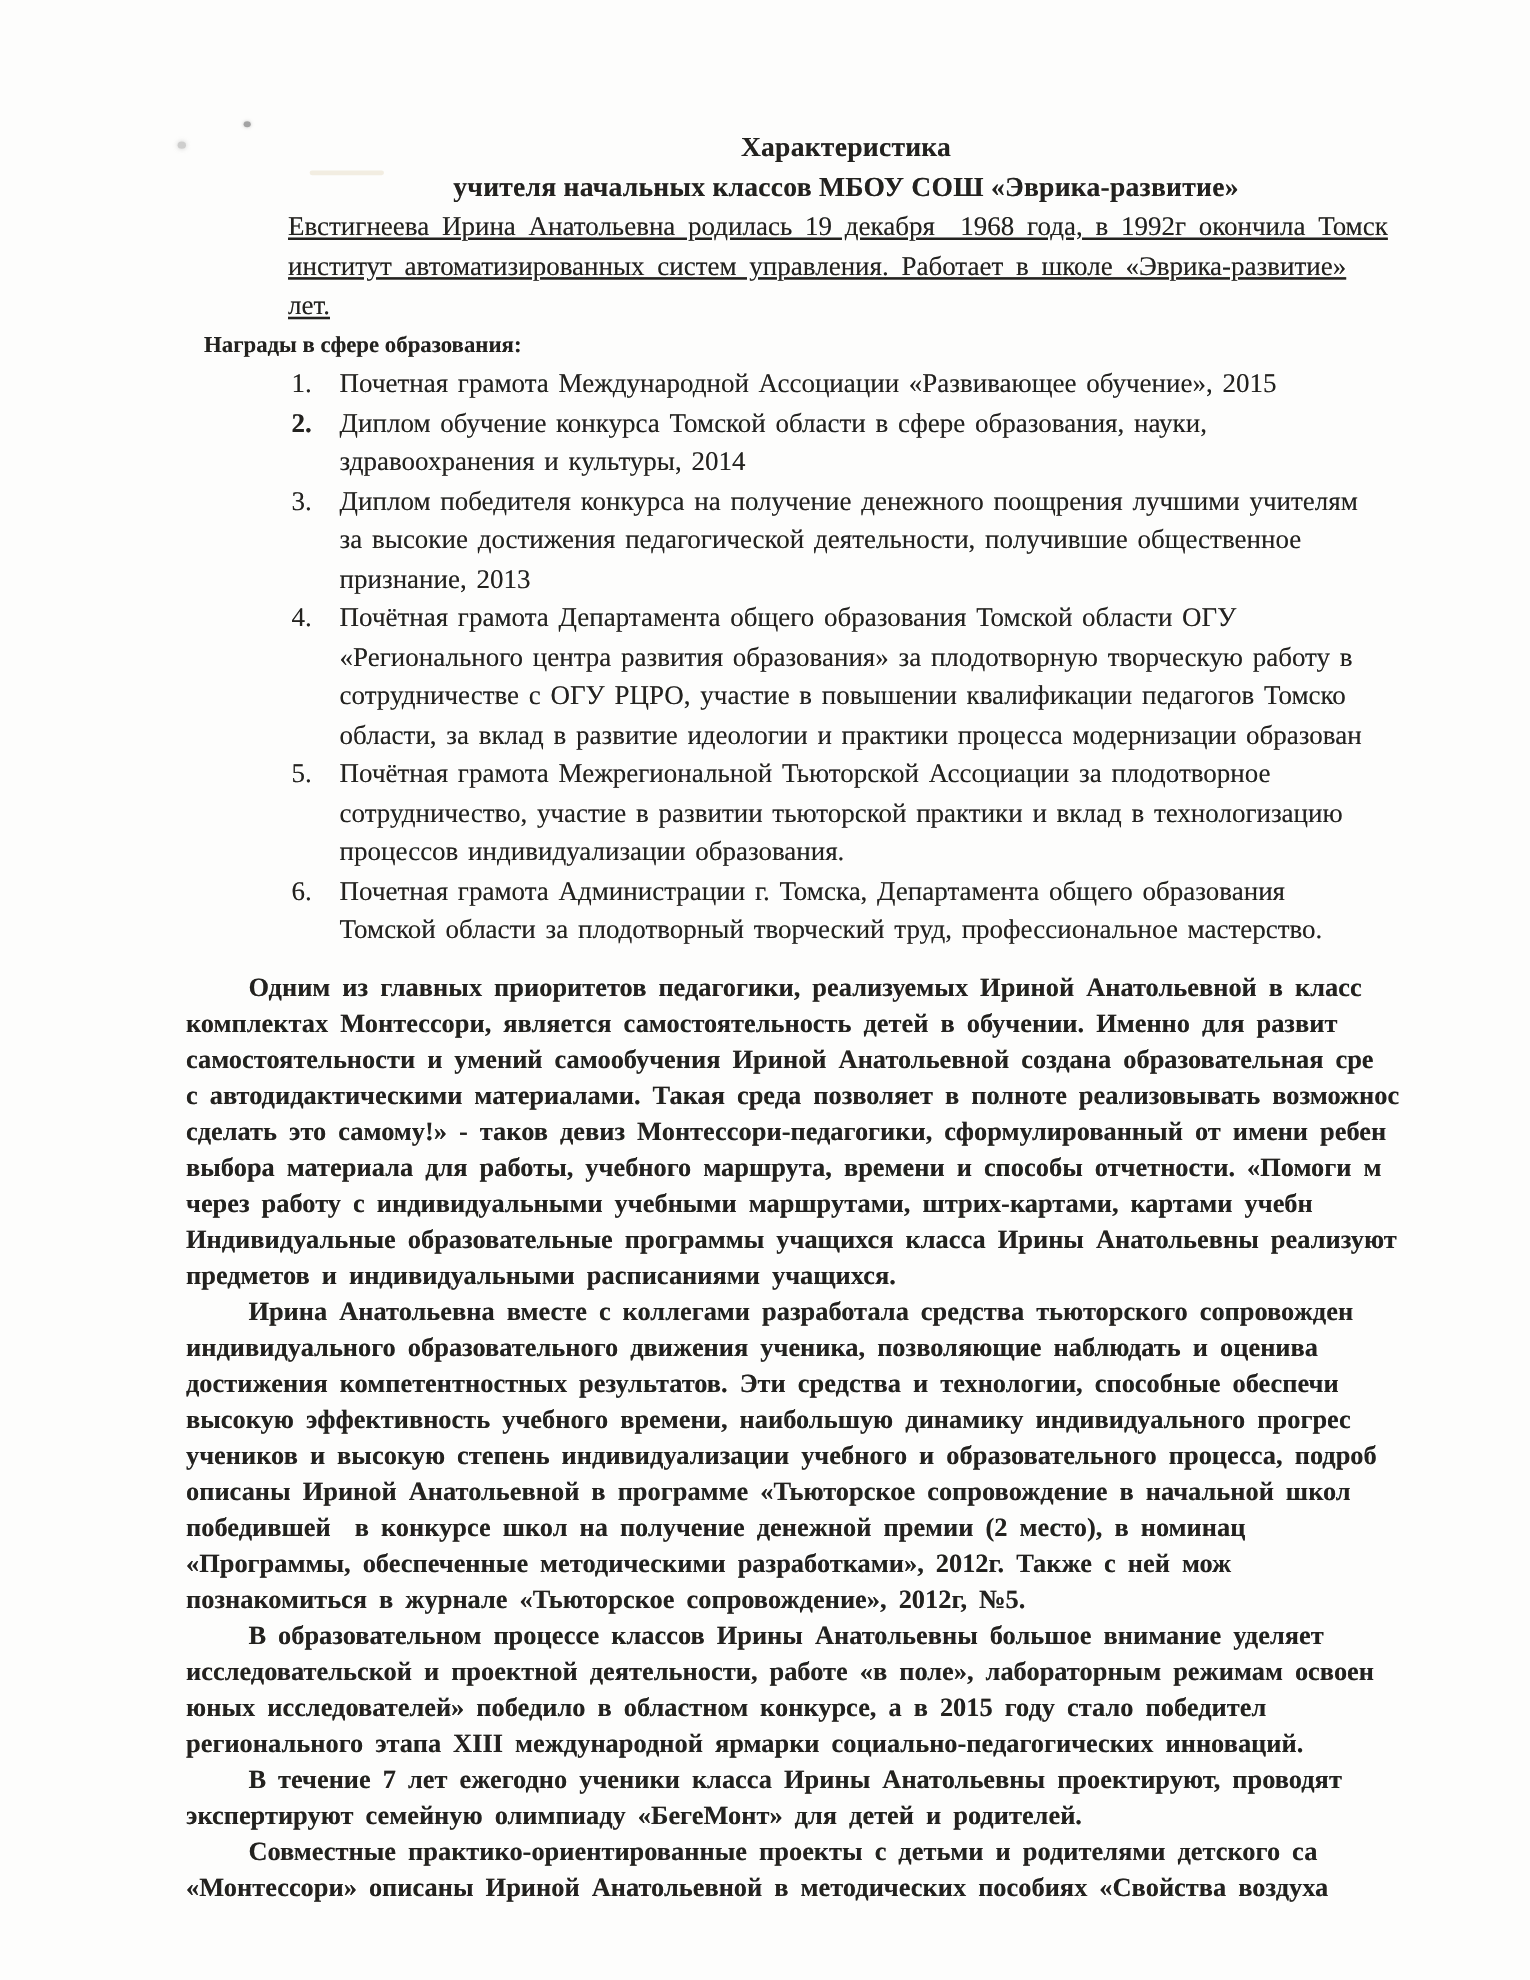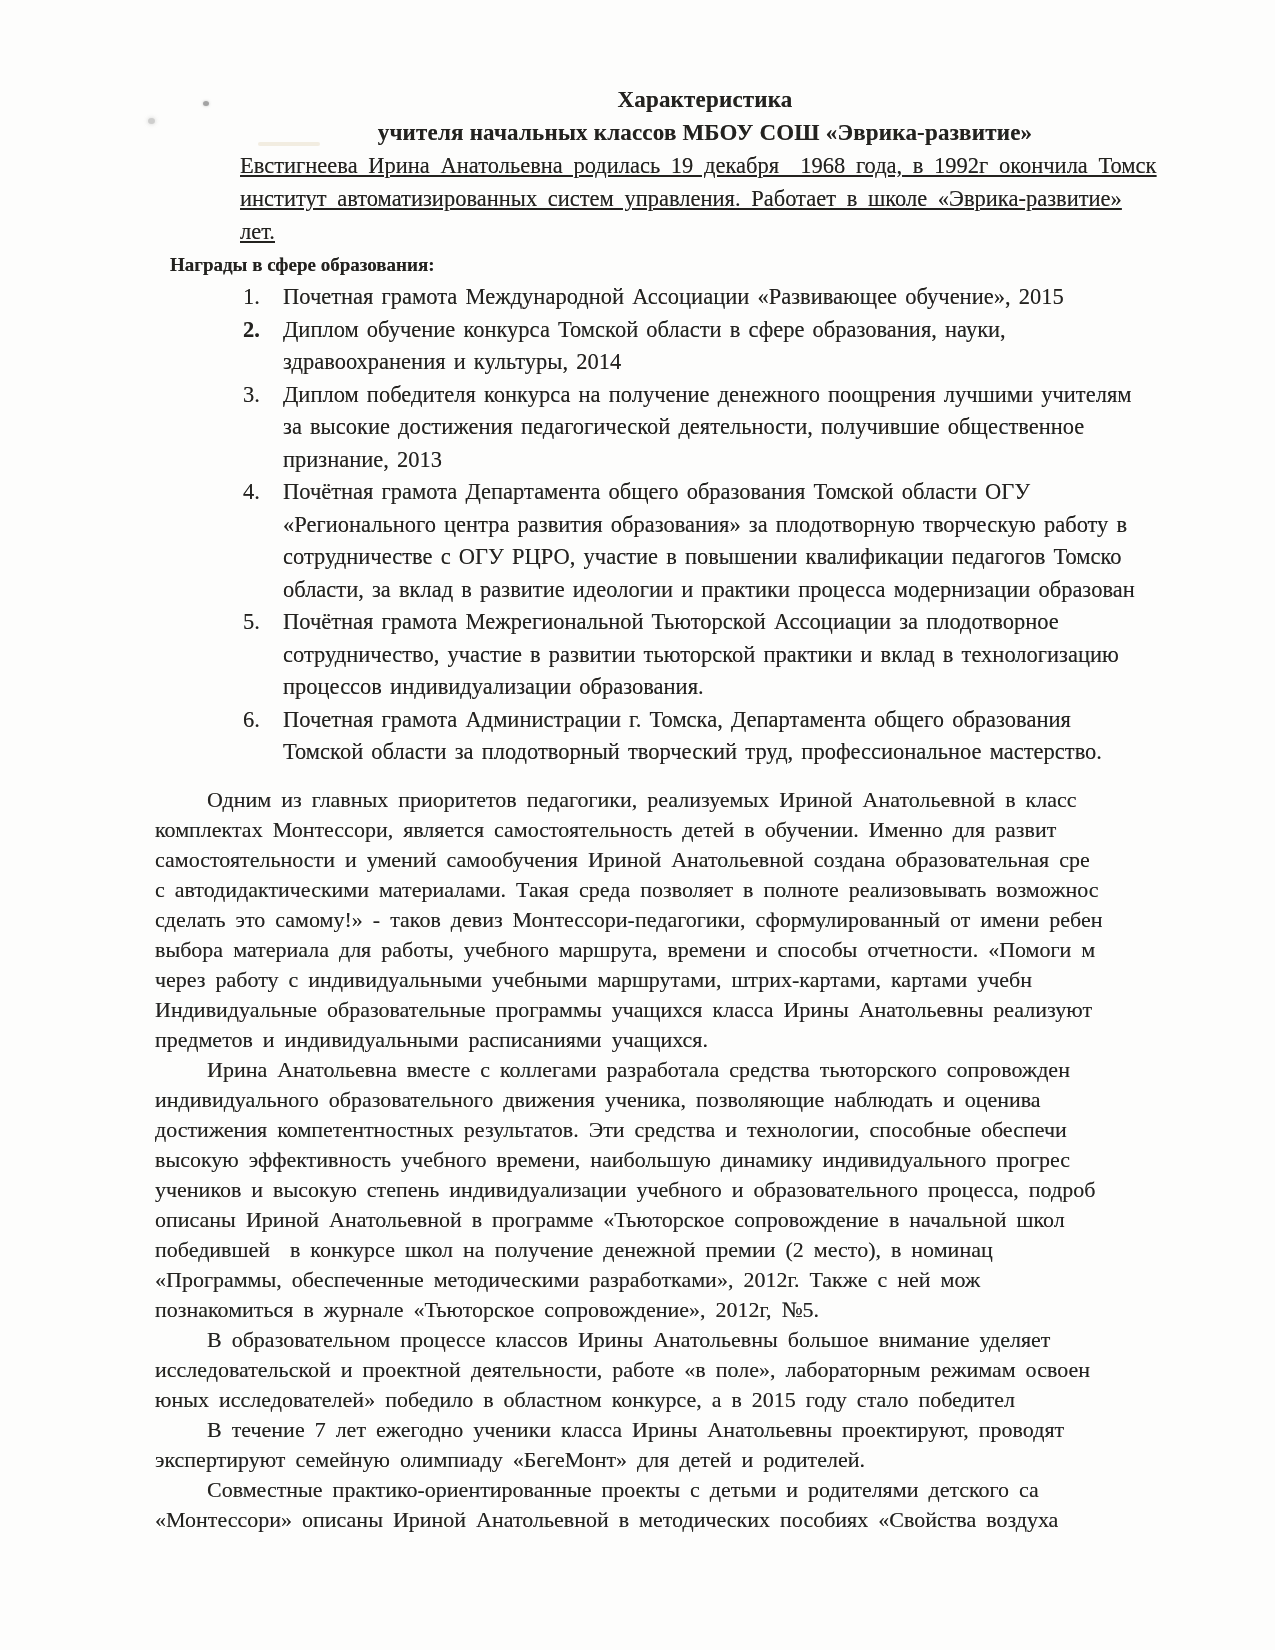--- a/index.html
+++ b/index.html
@@ -6,21 +6,21 @@
   .page {
     position: relative;
     width: 1275px;
     height: 1650px;
     background: #fdfdfc;
     overflow: hidden;
     font-family: "Liberation Serif", "DejaVu Serif", serif;
     color: #23221f;
     text-shadow: 0 0 0.5px rgba(50,50,50,.5);
   }
-  .content { padding: 83px 0 0 155px; }
+  .content { padding: 106px 0 0 155px; }
   .text-line { white-space: pre; }
   .title-block {
     width: 1100px;
     text-align: center;
     font-weight: 700;
     font-size: 23px;
     line-height: 33px;
     letter-spacing: .2px;
   }
   .intro-block {
@@ -44,20 +44,21 @@
     word-spacing: 2.5px;
   }
   .award-item { display: flex; }
   .award-num { flex: 0 0 40px; }
   .award-num.bold { font-weight: 700; }
   .body-block {
     margin-top: 16px;
     font-size: 22px;
     line-height: 30px;
     word-spacing: 4.5px;
+    font-weight: bold;
   }
   .body-line.first { padding-left: 52px; }
   .speck { position: absolute; border-radius: 50%; }
   .speck-1 { left: 203px; top: 101px; width: 6px; height: 5px; background: rgba(90,90,90,.55); box-shadow: 0 0 3px rgba(120,120,120,.4); }
   .speck-2 { left: 148px; top: 118px; width: 7px; height: 6px; background: rgba(135,135,135,.4); box-shadow: 0 0 4px rgba(140,140,140,.4); }
   .smudge { position: absolute; left: 258px; top: 142px; width: 62px; height: 4px; background: rgba(205,180,130,.22); border-radius: 2px; }
 </style>
 </head>
 <body>
 
@@ -139,19 +140,20 @@
         <div class="text-line body-line">достижения компетентностных результатов. Эти средства и технологии, способные обеспечи</div>
         <div class="text-line body-line">высокую эффективность учебного времени, наибольшую динамику индивидуального прогрес</div>
         <div class="text-line body-line">учеников и высокую степень индивидуализации учебного и образовательного процесса, подроб</div>
         <div class="text-line body-line">описаны Ириной Анатольевной в программе «Тьюторское сопровождение в начальной школ</div>
         <div class="text-line body-line">победившей  в конкурсе школ на получение денежной премии (2 место), в номинац</div>
         <div class="text-line body-line">«Программы, обеспеченные методическими разработками», 2012г. Также с ней мож</div>
         <div class="text-line body-line">познакомиться в журнале «Тьюторское сопровождение», 2012г, №5.</div>
         <div class="text-line body-line first">В образовательном процессе классов Ирины Анатольевны большое внимание уделяет</div>
         <div class="text-line body-line">исследовательской и проектной деятельности, работе «в поле», лабораторным режимам освоен</div>
         <div class="text-line body-line">юных исследователей» победило в областном конкурсе, а в 2015 году стало победител</div>
+        <div class="text-line body-line">регионального этапа XIII международной ярмарки социально-педагогических инноваций.</div>
         <div class="text-line body-line first">В течение 7 лет ежегодно ученики класса Ирины Анатольевны проектируют, проводят</div>
         <div class="text-line body-line">экспертируют семейную олимпиаду «БегеМонт» для детей и родителей.</div>
         <div class="text-line body-line first">Совместные практико-ориентированные проекты с детьми и родителями детского са</div>
         <div class="text-line body-line">«Монтессори» описаны Ириной Анатольевной в методических пособиях «Свойства воздуха</div>
       </div>
   </div>
 </div>
 
 </body></html>

